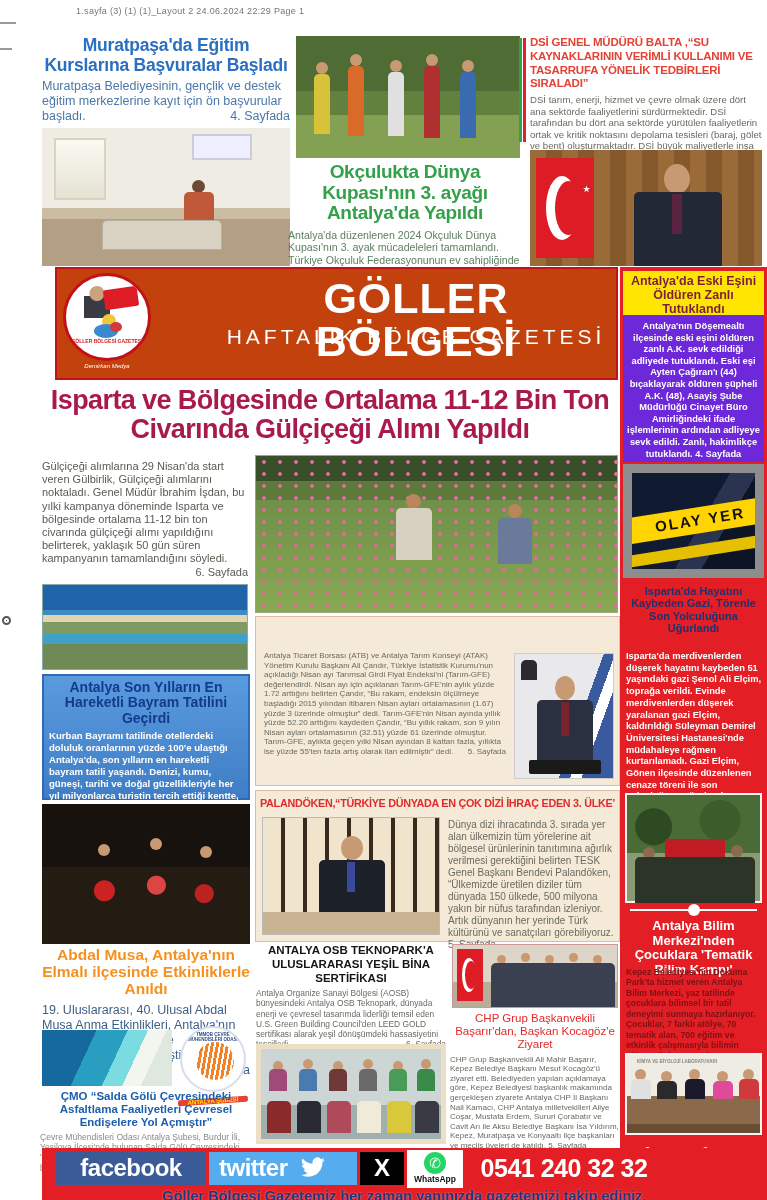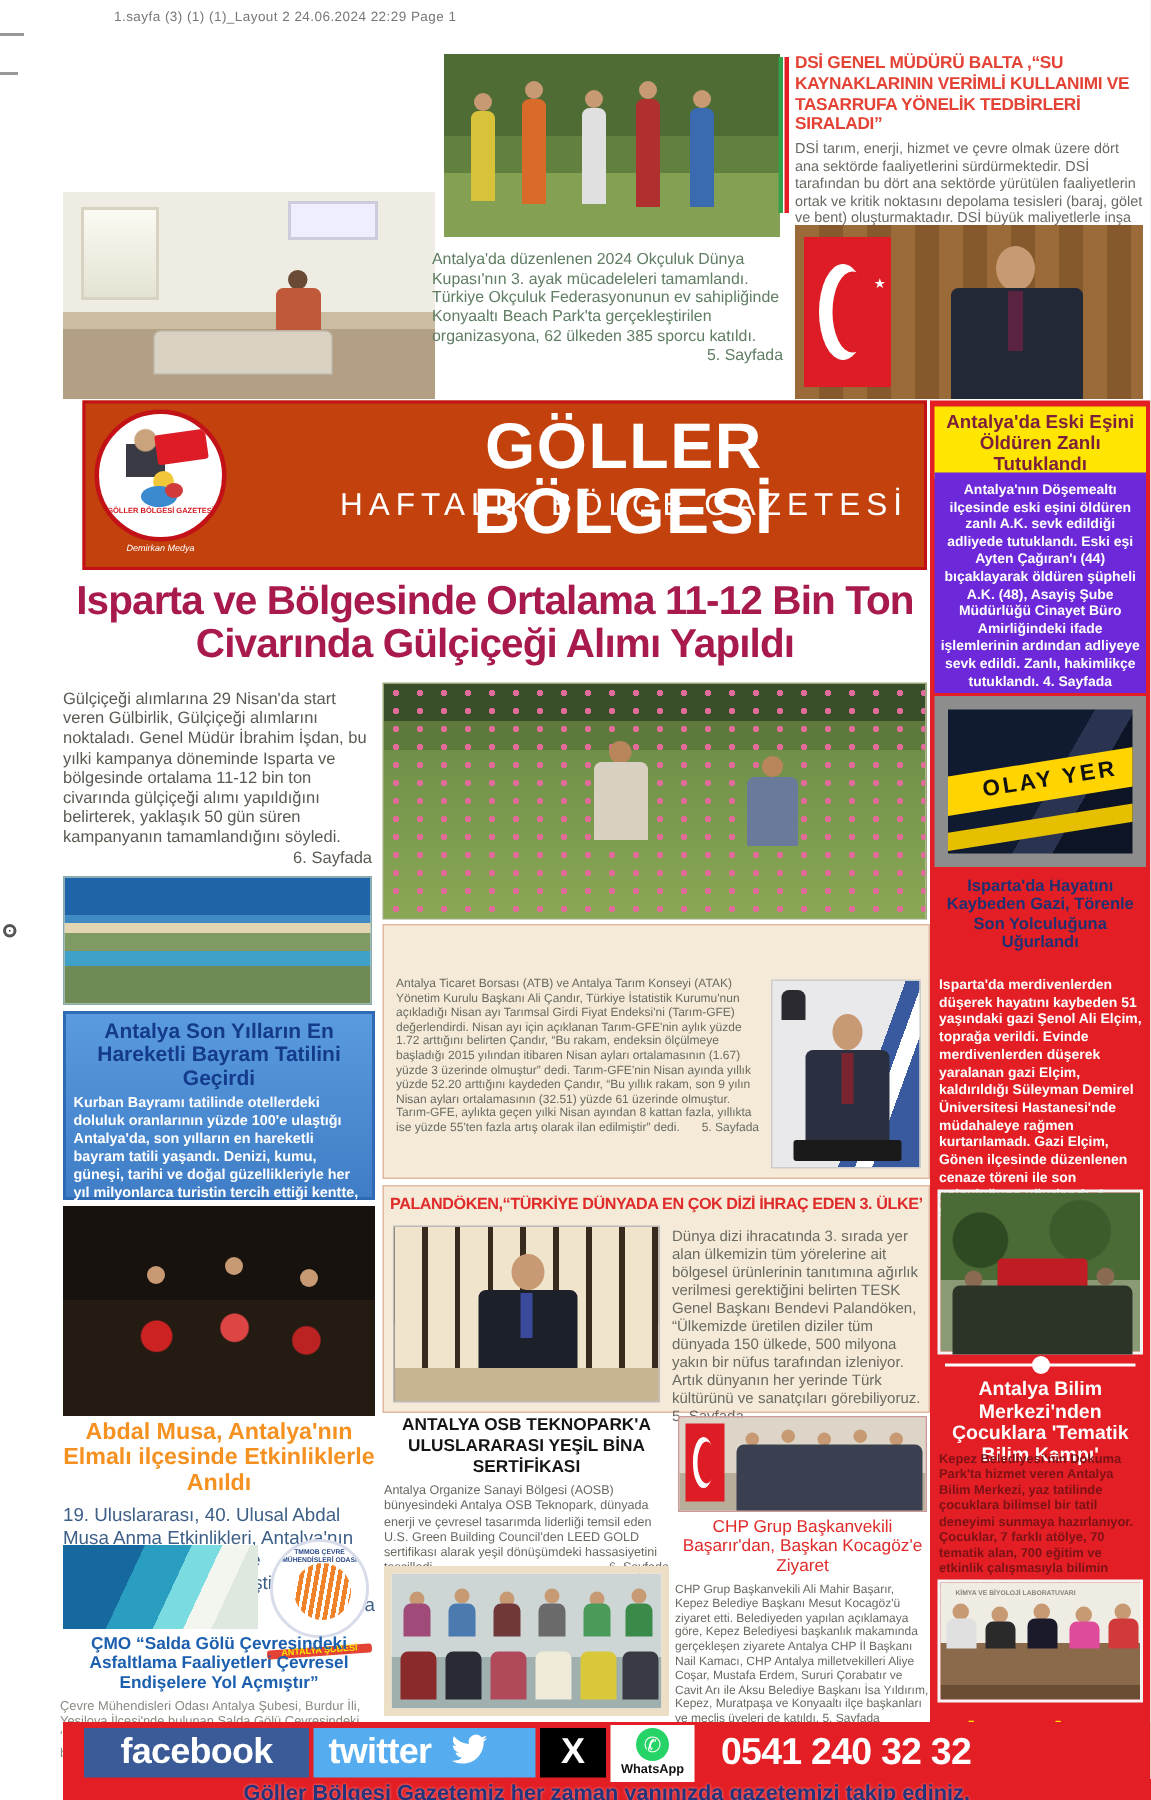--- a/index.html
+++ b/index.html
@@ -110,20 +110,24 @@
 </head>
 <body>
 
 <div id="page">
 
   <div class="print-head">1.sayfa (3) (1) (1)_Layout 2  24.06.2024  22:29  Page 1</div>
   <div class="mark" style="left:0;top:22px;width:16px;height:2px"></div>
   <div class="mark" style="left:0;top:48px;width:12px;height:2px"></div>
   <div class="reg-dot"></div>
 
+  <div class="abs" style="left:42px;top:36px;width:248px">
+    <h2 class="h-blue">Muratpaşa'da Eğitim Kurslarına Başvuralar Başladı</h2>
+    <p class="body-txt" style="color:#4a78a8;font-size:12.5px;margin-top:4px"><span>Muratpaşa Belediyesinin, gençlik ve destek eğitim merkezlerine kayıt için ön başvurular başladı.</span> <span class="pagenum">4. Sayfada</span></p>
+  </div>
   <div class="ph ph-classroom" style="left:42px;top:128px;width:248px;height:138px">
     <div class="pane" style="left:12px;top:10px;width:52px;height:62px"></div>
     <div class="pane" style="left:150px;top:6px;width:60px;height:26px;background:#eef;border-color:#ccd"></div>
     <div class="head-dot" style="left:150px;top:52px;width:13px;height:13px;background:#6a4a34"></div>
     <div class="fig" style="left:142px;top:64px;width:30px;height:40px;background:#c0583a"></div>
     <div class="fig" style="left:60px;top:92px;width:120px;height:30px;background:#d9d2c2;border:1px solid #b8b0a0"></div>
   </div>
 
   <div class="ph ph-archery" style="left:296px;top:36px;width:224px;height:122px">
     <div class="fig" style="left:18px;top:38px;width:16px;height:60px;background:#d8c23a"></div>
@@ -131,20 +135,21 @@
     <div class="fig" style="left:92px;top:36px;width:16px;height:64px;background:#e0e0e0"></div>
     <div class="fig" style="left:128px;top:30px;width:16px;height:72px;background:#b03030"></div>
     <div class="fig" style="left:164px;top:36px;width:16px;height:66px;background:#3a6ab0"></div>
     <div class="head-dot" style="left:20px;top:26px;width:12px;height:12px"></div>
     <div class="head-dot" style="left:54px;top:18px;width:12px;height:12px"></div>
     <div class="head-dot" style="left:94px;top:24px;width:12px;height:12px"></div>
     <div class="head-dot" style="left:130px;top:18px;width:12px;height:12px"></div>
     <div class="head-dot" style="left:166px;top:24px;width:12px;height:12px"></div>
   </div>
   <div class="abs" style="left:288px;top:162px;width:234px">
+    <h2 class="h-green">Okçulukta Dünya Kupası'nın 3. ayağı Antalya'da Yapıldı</h2>
     <p class="body-txt" style="color:#5f7d62;font-size:10.6px;margin-top:5px"><span>Antalya'da düzenlenen 2024 Okçuluk Dünya Kupası'nın 3. ayak mücadeleleri tamamlandı. Türkiye Okçuluk Federasyonunun ev sahipliğinde Konyaaltı Beach Park'ta gerçekleştirilen organizasyona, 62 ülkeden 385 sporcu katıldı.</span> <span class="pagenum">5. Sayfada</span></p>
   </div>
 
   <div class="stripe" style="left:519px;top:38px;height:104px;background:#33a04a"></div>
   <div class="stripe" style="left:523px;top:38px;height:104px;background:#e31e24"></div>
   <div class="abs" style="left:530px;top:36px;width:232px">
     <h2 class="h-dsi">DSİ GENEL MÜDÜRÜ BALTA ,“SU KAYNAKLARININ VERİMLİ KULLANIMI VE TASARRUFA YÖNELİK TEDBİRLERİ SIRALADI”</h2>
     <p class="body-txt" style="font-size:9.6px;margin-top:3px"><span>DSİ tarım, enerji, hizmet ve çevre olmak üzere dört ana sektörde faaliyetlerini sürdürmektedir. DSİ tarafından bu dört ana sektörde yürütülen faaliyetlerin ortak ve kritik noktasını depolama tesisleri (baraj, gölet ve bent) oluşturmaktadır. DSİ büyük maliyetlerle inşa ettiği depolama tesislerinde biriktirilen suları, bir damlası dahi israf olmayacak şekilde son kullanıcısına iletme gayreti içindedir.</span> <span class="pagenum">7. Sayfada</span></p>
   </div>
   <div class="ph ph-dsi" style="left:530px;top:150px;width:232px;height:116px">

